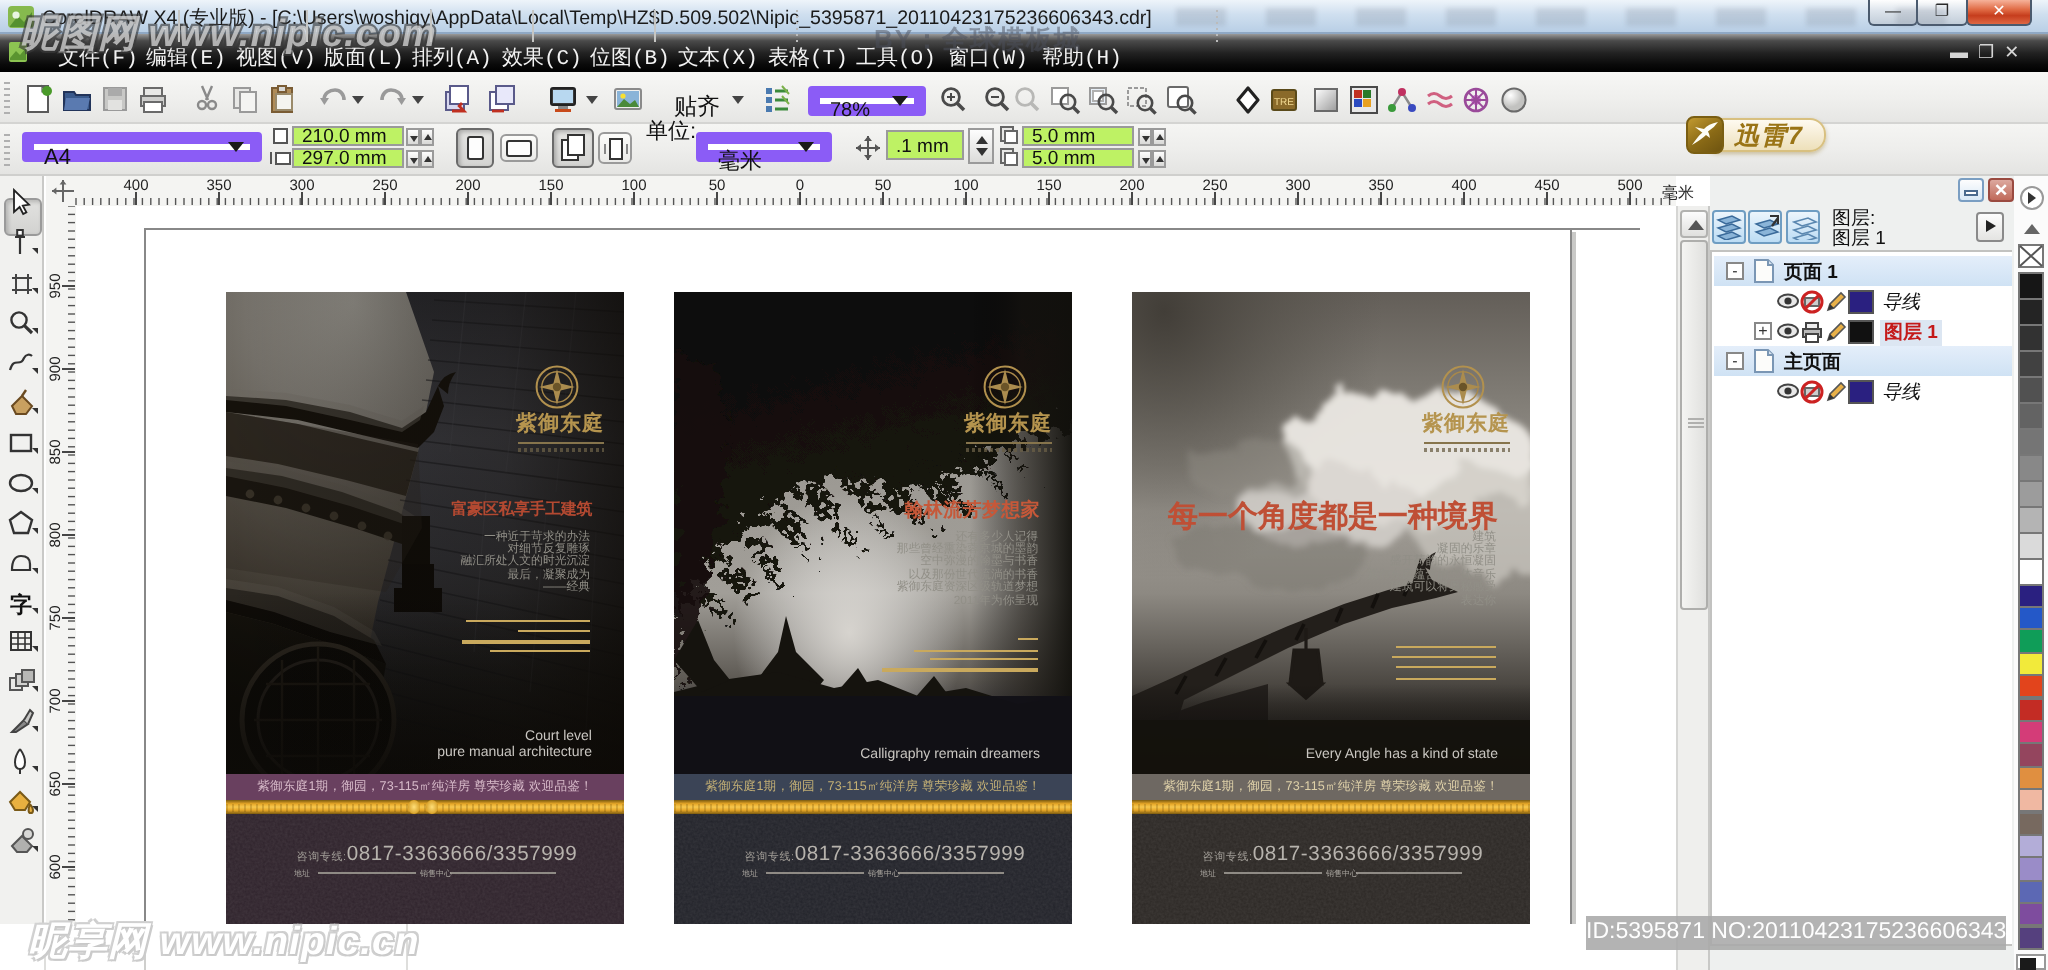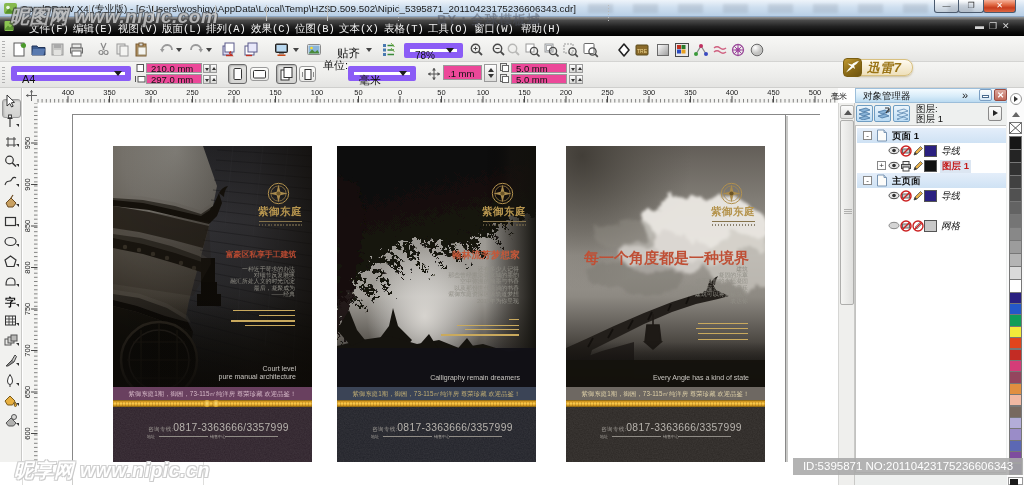--- a/index.html
+++ b/index.html
@@ -12,21 +12,21 @@
 .mitem{position:absolute;top:4.5px;font-size:10.5px;color:#f2f2f2;white-space:nowrap;font-family:Liberation Mono, monospace;}
 #toolbar{left:0;top:36px;width:1024px;height:26px;background:linear-gradient(#f7f7f5,#efefed 55%,#e6e6e4);border-bottom:1px solid #d4d4d2;}
 #propbar{left:0;top:62px;width:1024px;height:26px;background:linear-gradient(#f5f5f3,#ededeb 55%,#e4e4e2);border-bottom:1px solid #cfcfcd;}
 .grip{position:absolute;left:2px;top:5px;width:3px;height:16px;background:repeating-linear-gradient(#b0b0b0 0 1px,transparent 1px 3px);}
 .tsep{position:absolute;top:5px;width:1px;height:16px;background:#c6c6c4;}
 .dsep{position:absolute;top:5px;width:1px;height:16px;background:repeating-linear-gradient(#bbb 0 1px,transparent 1px 3px);}
 .dd{position:absolute;width:0;height:0;border-left:3px solid transparent;border-right:3px solid transparent;border-top:4px solid #444;}
 .combo{position:absolute;background:#fff;border:6px solid #8b5cf6;border-radius:2px;}
 .combo .ct{position:absolute;left:5px;top:1px;font-size:11px;color:#111;}
 .combo .arr{position:absolute;right:3px;top:50%;margin-top:-2.5px;width:0;height:0;border-left:4px solid transparent;border-right:4px solid transparent;border-top:5px solid #1a1a1a;}
-.field{position:absolute;background:#ec4899;border:1px solid #9a9a9a;font-size:9.5px;color:#111;}
+.field{position:absolute;background:#bef264;border:1px solid #9a9a9a;font-size:9.5px;color:#111;}
 .field span{position:absolute;left:4px;top:0px;}
 .spin{position:absolute;width:15px;height:9px;}
 .spin i{position:absolute;top:0;width:7px;height:9px;background:linear-gradient(#fdfdfd,#d8d8d6);border:1px solid #9a9a9a;}
 .spin i.d{left:0;} .spin i.u{left:7px;}
 .spin i:after{content:"";position:absolute;left:1px;width:0;height:0;}
 .spin i.d:after{top:3px;border-left:2px solid transparent;border-right:2px solid transparent;border-top:3px solid #333;}
 .spin i.u:after{top:2px;border-left:2px solid transparent;border-right:2px solid transparent;border-bottom:3px solid #333;}
 .vspin{position:absolute;width:13px;height:18px;background:linear-gradient(#fdfdfd,#dcdcda);border:1px solid #9a9a9a;}
 .vspin:before{content:"";position:absolute;left:3px;top:3px;border-left:3px solid transparent;border-right:3px solid transparent;border-bottom:4px solid #333;}
 .vspin:after{content:"";position:absolute;left:3px;bottom:3px;border-left:3px solid transparent;border-right:3px solid transparent;border-top:4px solid #333;}
@@ -64,21 +64,21 @@
 #dkhead{position:absolute;left:0;top:0;width:152px;height:15px;background:linear-gradient(#f4fbff,#d8ecf9 55%,#badaf0);border:1px solid #9cbeda;font-size:9.5px;color:#111;line-height:13px;padding-left:7px;}
 .dkbtn{position:absolute;top:17px;width:17px;height:17px;border:1px solid #6f9dc2;border-radius:2px;background:linear-gradient(#ecf5fc,#bcdcf4);}
 #dktree{position:absolute;left:0;top:37px;width:151px;height:348px;background:#fff;border:1px solid #c2c2c0;border-right:none;}
 .trow{position:absolute;left:1px;width:149px;height:15px;font-size:9.5px;color:#111;}
 .trow.grow{background:linear-gradient(#e4eefa,#cfe2f4);}
 .tlbl{position:absolute;top:1.5px;}
 .tlbl.it{font-style:italic;}
 #palette{left:1007px;top:88px;width:17px;height:397px;background:#fbfbfb;}
 .sw{position:absolute;left:2px;width:13px;height:12.2px;border:1px solid #777;}
 #bottomband{left:0;top:462px;width:838px;height:23px;background:#fff;}
-#idband{left:793px;top:458px;width:230px;height:17px;background:rgba(168,168,168,0.88);color:#fefefe;font-size:11.5px;text-align:center;line-height:16px;white-space:nowrap;}
+#idband{left:793px;top:458px;width:210px;height:17px;background:rgba(168,168,168,0.88);color:#fefefe;font-size:11.5px;text-align:center;line-height:16px;white-space:nowrap;}
 #wm-bottom{left:14px;top:457px;font-size:19.5px;font-weight:bold;font-style:italic;color:#fff;text-shadow:0 0 1px #c0c0c0, 1px 1px 0 #cccccc, -1px -1px 0 #d4d4d4, 1px -1px 0 #d0d0d0, -1px 1px 0 #d0d0d0;letter-spacing:0.5px;white-space:nowrap;}
 #wm-top-s{left:10px;top:4px;font-size:19px;font-weight:bold;font-style:italic;color:transparent;-webkit-text-stroke:2.2px rgba(58,58,58,0.65);white-space:nowrap;letter-spacing:0.5px;}
 #wm-top{left:10px;top:4px;font-size:19px;font-weight:bold;font-style:italic;color:rgba(222,222,222,0.72);white-space:nowrap;letter-spacing:0.5px;}
 #wm-by{left:437px;top:11px;font-size:13px;font-weight:bold;color:rgba(75,80,92,0.5);letter-spacing:1px;white-space:nowrap;}
 #ghosts{left:588px;top:4px;width:395px;height:9px;background:repeating-linear-gradient(90deg,rgba(100,110,125,0.30) 0 25px,rgba(0,0,0,0) 25px 45px);filter:blur(1.4px);opacity:0.6;}
 #xl-pill{position:absolute;left:851px;top:59px;width:62px;height:17px;background:linear-gradient(#fefaf0,#f4ead0 60%,#eee0ba);border:1px solid #d8c080;border-radius:8px;box-shadow:0 1px 2px rgba(150,120,40,0.4);}
 #xl-icon{position:absolute;left:843px;top:58px;width:19px;height:19px;background:linear-gradient(145deg,#c29a30,#8a6a16 55%,#6e5410);border-radius:4px;border:1px solid #7a5e12;}
 #xl-txt{position:absolute;left:867px;top:60px;font-size:12.5px;font-weight:bold;font-style:italic;color:#9a7416;letter-spacing:1px;}
 </style></head>
 <body>
@@ -1086,21 +1086,20 @@
         </filter>
         <rect width="199" height="55" filter="url(#nzposter3)"></rect>
       </svg>
       <div class="phone"><span class="cx">咨询专线:</span>0817-3363666/3357999</div>
       <div class="pfootline" style="left:46px;top:290px;width:49px"></div>
       <div class="pfootline" style="left:112px;top:290px;width:53px"></div>
       <div class="pfoottxt" style="left:34px;top:288px">地址</div>
       <div class="pfoottxt" style="left:97px;top:288px">销售中心</div>
     </div>
     <div id="docker" class="abs">
-      <div id="dkhead">对象管理器<span style="position:absolute;right:38px;top:0px;font-size:11px;color:#222">»</span></div>
       <div class="dkbtn" style="left:1px"></div>
       <div class="dkbtn" style="left:19px"></div>
       <div class="dkbtn" style="left:38px"></div>
       <svg class="abs" style="left:3px;top:19px" width="13" height="13">
         <path d="M1 3 L8 1 L12 3 L5 5 Z M1 7 L8 5 L12 7 L5 9 Z M1 11 L8 9 L12 11 L5 13 Z" fill="#8ab4d8" stroke="#3a6a9a" stroke-width="0.7"></path>
       </svg>
       <svg class="abs" style="left:22px;top:19px" width="13" height="13">
         <path d="M1 5 L8 3 L12 5 L5 7 Z M1 9 L8 7 L12 9 L5 11 Z" fill="#8ab4d8" stroke="#3a6a9a" stroke-width="0.7"></path>
         <path d="M8 1 L12 1 L12 5" stroke="#333" fill="none"></path>
         <path d="M9 6 L12 2" stroke="#333" stroke-width="1.2"></path>
@@ -1180,39 +1179,20 @@
             </svg></span>
           <span style="position:absolute;left:55px;top:1.5px"><svg width="12" height="12" viewBox="0 0 12 12">
               <path d="M2 10 L3 7 L8.5 1.5 L10.5 3.5 L5 9 Z" fill="#e8b048" stroke="#555" stroke-width="0.8"></path>
               <path d="M2 10 L3 7 L5 9 Z" fill="#333"></path>
             </svg></span>
           <span style="position:absolute;left:67px;top:1.5px"><svg width="13" height="12" viewBox="0 0 13 12">
               <rect x="0.5" y="0.5" width="12" height="11" fill="#2a2080" stroke="#555"></rect>
             </svg></span>
           <span class="tlbl it" style="left:84px">导线</span>
         </div>
-        <div class="trow " style="top:92px">
-          <span style="position:absolute;left:31px;top:1.5px"><svg width="12" height="11" viewBox="0 0 12 11">
-              <ellipse cx="6" cy="5.5" rx="5" ry="3.2" fill="#d4d4d4" stroke="#888"></ellipse>
-            </svg></span>
-          <span style="position:absolute;left:43px;top:1.5px"><svg width="12" height="12" viewBox="0 0 12 12">
-              <rect x="2.5" y="4" width="7" height="4" fill="#ccc" stroke="#666"></rect>
-              <circle cx="6" cy="6" r="5" fill="none" stroke="#c22" stroke-width="1.5"></circle>
-              <path d="M2.5 9.5 L9.5 2.5" stroke="#c22" stroke-width="1.5"></path>
-            </svg></span>
-          <span style="position:absolute;left:55px;top:1.5px"><svg width="12" height="12" viewBox="0 0 12 12">
-              <path d="M3 7 L8.5 1.5 L10.5 3.5 L5 9 Z" fill="#ddd" stroke="#888" stroke-width="0.8"></path>
-              <circle cx="6" cy="6" r="5" fill="none" stroke="#c22" stroke-width="1.4"></circle>
-              <path d="M2.5 9.5 L9.5 2.5" stroke="#c22" stroke-width="1.4"></path>
-            </svg></span>
-          <span style="position:absolute;left:67px;top:1.5px"><svg width="13" height="12" viewBox="0 0 13 12">
-              <rect x="0.5" y="0.5" width="12" height="11" fill="#c8c8c8" stroke="#555"></rect>
-            </svg></span>
-          <span class="tlbl it" style="left:84px">网格</span>
-        </div>
       </div>
     </div>
     <div class="abs" style="left:979px;top:89px;width:13px;height:12px;border:1px solid #7a9ec2;border-radius:2px;background:linear-gradient(#fdfdfd,#d8e8f6);"></div>
     <div class="abs" style="left:982px;top:95px;width:7px;height:3px;background:#fff;border:1px solid #4a6a8e;"></div>
     <div class="abs" style="left:994px;top:89px;width:13px;height:12px;border:1px solid #9a4a40;border-radius:2px;background:linear-gradient(#dca89e,#c06a5a);color:#fff;font-size:8.5px;text-align:center;line-height:11px;font-weight:bold">✕</div>
     <div id="palette" class="abs"></div>
     <div class="abs" style="left:1010px;top:93px;width:12px;height:12px;border-radius:50%;border:1px solid #999;background:#fff"></div>
     <div class="abs" style="left:1014px;top:96px;width:0;height:0;border-top:3px solid transparent;border-bottom:3px solid transparent;border-left:4.5px solid #333"></div>
     <div class="abs" style="left:1012px;top:112px;width:0;height:0;border-left:4px solid transparent;border-right:4px solid transparent;border-bottom:5px solid #666"></div>
     <div class="sw abs" style="left:1009px;top:122px;height:12px;background:#fff"></div>

